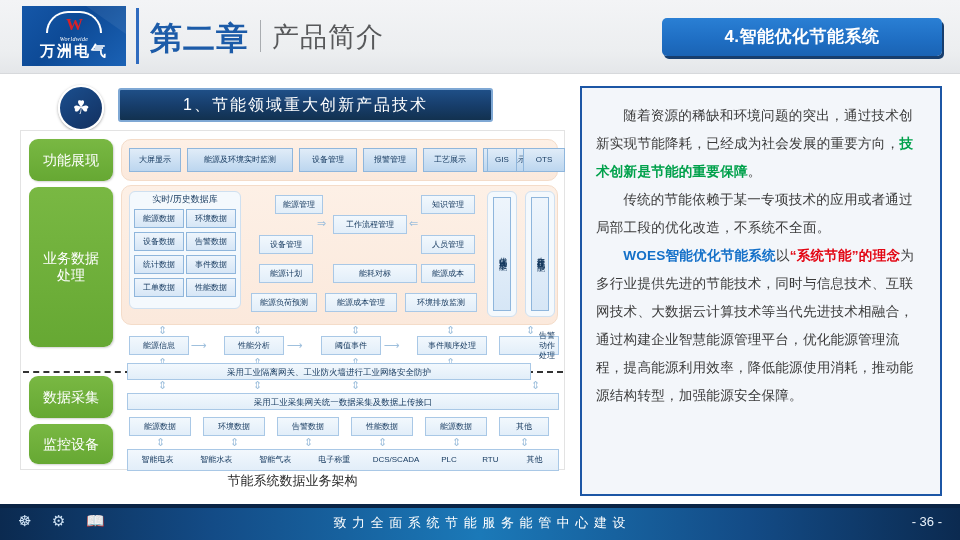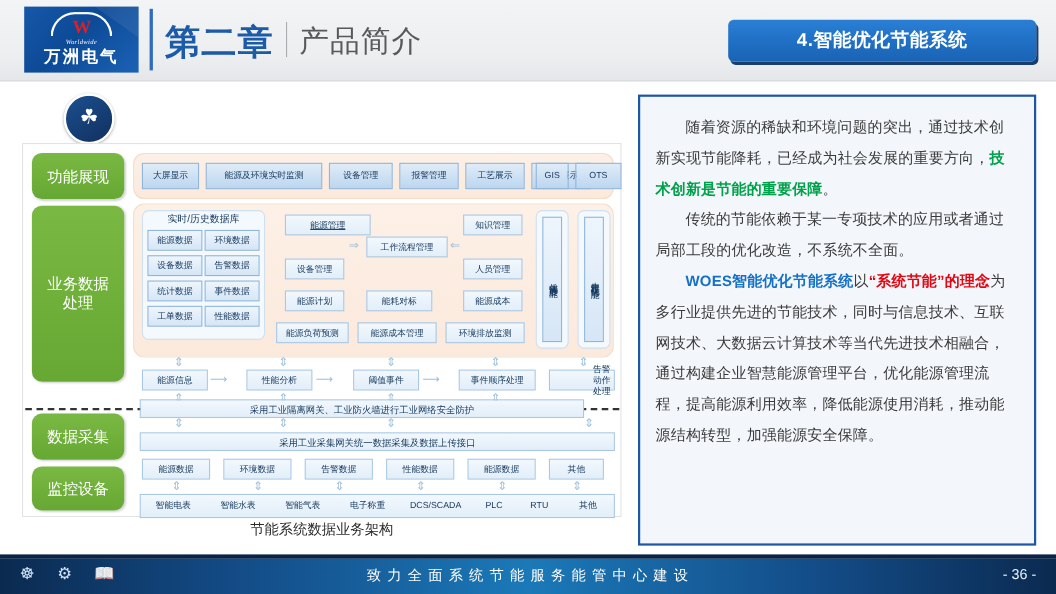--- a/index.html
+++ b/index.html
@@ -124,20 +124,23 @@
   <div class="hdr-sep"></div>
   <div class="hdr-t2">产品简介</div>
 
   <div class="banner">
     <span>4.智能优化节能系统</span>
   </div>
 
   <div class="badge">
     <div class="badge-ico">☘</div>
   </div>
+  <div class="sect">
+    <span>1、节能领域重大创新产品技术</span>
+  </div>
 
   <div class="diagram">
 
     <div class="dgbox grn" style="left:8px;top:8px;width:84px;height:42px;">功能展现</div>
     <div class="dgbox grn" style="left:8px;top:56px;width:84px;height:160px;">业务数据<br>处理</div>
     <div class="dgbox grn" style="left:8px;top:245px;width:84px;height:42px;">数据采集</div>
     <div class="dgbox grn" style="left:8px;top:293px;width:84px;height:40px;">监控设备</div>
 
     <div class="dgbox peach" style="left:100px;top:8px;width:437px;height:42px;"></div>
     <div class="dgbox bb" style="left:108px;top:17px;width:52px;height:24px;">大屏显示</div>
@@ -155,31 +158,31 @@
          font-size:9px;color:#12365c;">实时/历史数据库</div>
     <div class="dgbox bb lite" style="left:113px;top:78px;width:50px;height:19px;">能源数据</div>
     <div class="dgbox bb lite" style="left:165px;top:78px;width:50px;height:19px;">环境数据</div>
     <div class="dgbox bb lite" style="left:113px;top:101px;width:50px;height:19px;">设备数据</div>
     <div class="dgbox bb lite" style="left:165px;top:101px;width:50px;height:19px;">告警数据</div>
     <div class="dgbox bb lite" style="left:113px;top:124px;width:50px;height:19px;">统计数据</div>
     <div class="dgbox bb lite" style="left:165px;top:124px;width:50px;height:19px;">事件数据</div>
     <div class="dgbox bb lite" style="left:113px;top:147px;width:50px;height:19px;">工单数据</div>
     <div class="dgbox bb lite" style="left:165px;top:147px;width:50px;height:19px;">性能数据</div>
 
-    <div class="dgbox bb pale" style="left:238px;top:64px;width:78px;height:19px;text-decoration:underline;">能源管理</div>
+    <div class="dgbox bb pale" style="left:254px;top:64px;width:48px;height:19px;">能源管理</div>
     <div class="dgbox bb pale" style="left:238px;top:104px;width:54px;height:19px;">设备管理</div>
     <div class="dgbox bb pale" style="left:312px;top:84px;width:74px;height:19px;">工作流程管理</div>
     <div class="dgbox bb pale" style="left:400px;top:64px;width:54px;height:19px;">知识管理</div>
     <div class="dgbox bb pale" style="left:400px;top:104px;width:54px;height:19px;">人员管理</div>
 
     <div class="arrow-h" style="left:296px;top:88px;">⇒</div>
     <div class="arrow-h" style="left:388px;top:88px;">⇐</div>
 
     <div class="dgbox bb pale" style="left:238px;top:133px;width:54px;height:19px;">能源计划</div>
-    <div class="dgbox bb pale" style="left:312px;top:133px;width:60px;height:19px;">能耗对标</div>
+    <div class="dgbox bb pale" style="left:312px;top:133px;width:84px;height:19px;">能耗对标</div>
     <div class="dgbox bb pale" style="left:400px;top:133px;width:54px;height:19px;">能源成本</div>
 
     <div class="dgbox bb pale" style="left:230px;top:162px;width:66px;height:19px;">能源负荷预测</div>
     <div class="dgbox bb pale" style="left:304px;top:162px;width:72px;height:19px;">能源成本管理</div>
     <div class="dgbox bb pale" style="left:384px;top:162px;width:72px;height:19px;">环境排放监测</div>
 
     <div class="dgbox wrap-out" style="left:466px;top:60px;width:30px;height:126px;"></div>
     <div class="dgbox bb lite vert" style="left:472px;top:66px;width:18px;height:114px;font-size:8px;">优化调度节能</div>
     <div class="dgbox wrap-out" style="left:504px;top:60px;width:30px;height:126px;"></div>
     <div class="dgbox bb lite vert" style="left:510px;top:66px;width:18px;height:114px;font-size:8px;">生产过程优化节能</div>

